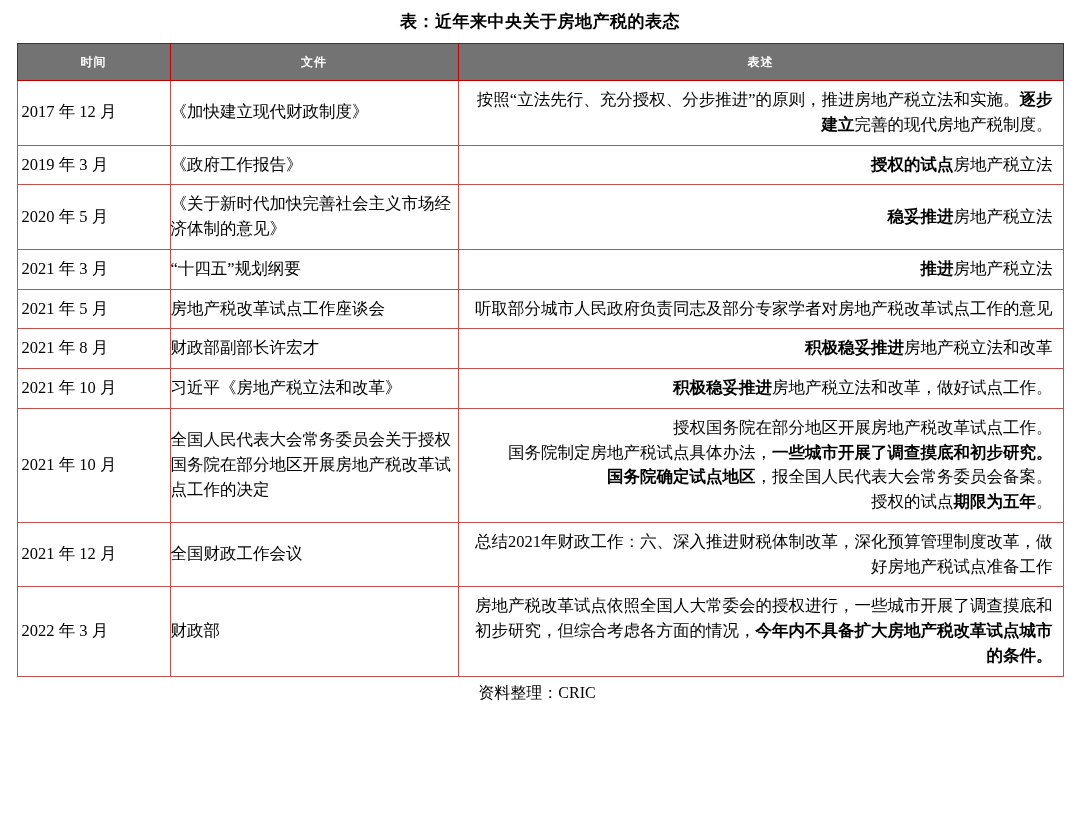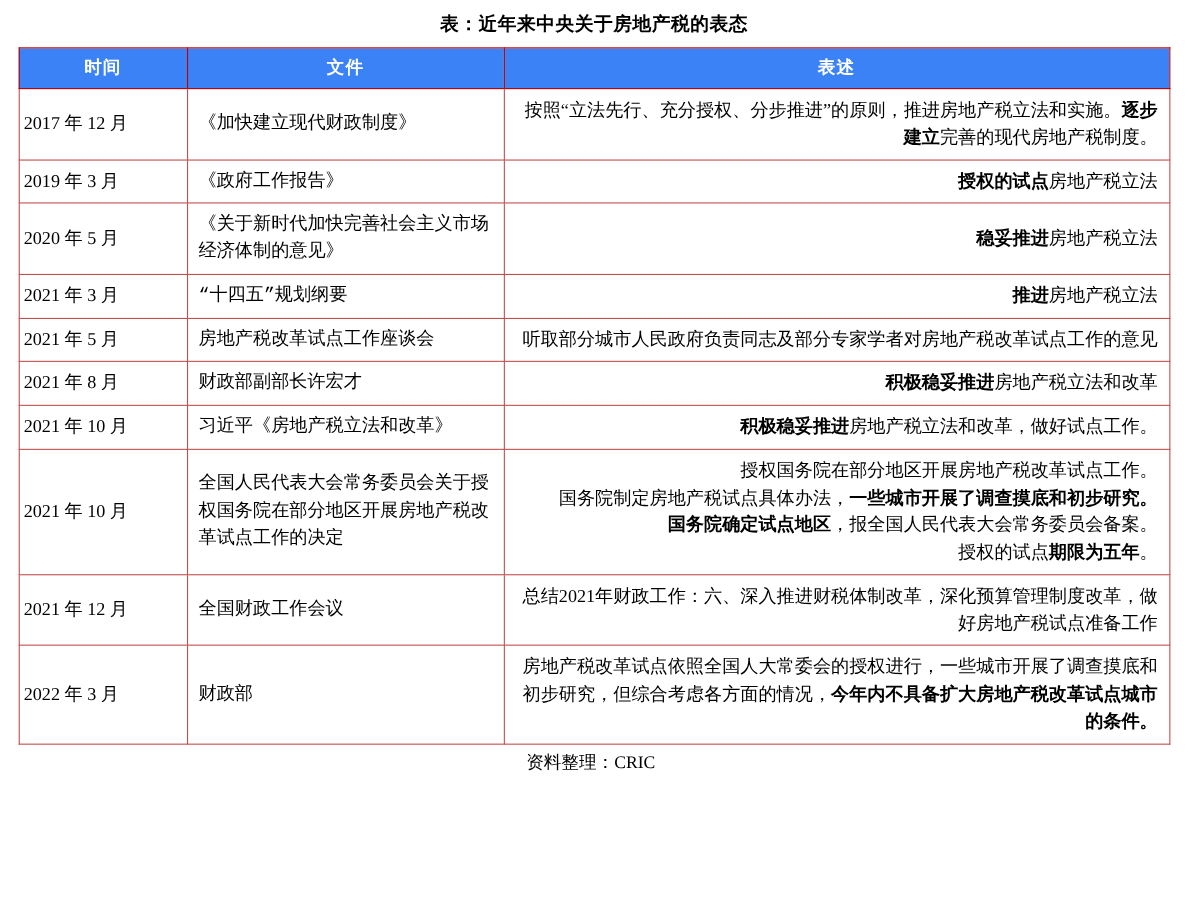--- a/index.html
+++ b/index.html
@@ -36,42 +36,41 @@
     table-layout: fixed;
   }
   table.stance-table th,
   table.stance-table td {
     border: 1px solid #c0504d;
     vertical-align: middle;
     font-size: 16.5px;
     line-height: 1.5;
   }
   table.stance-table thead th {
-    background: #3b82f6;
+    background: #737373;
     color: #ffffff;
     font-weight: bold;
     text-align: center;
     height: 34px;
     font-family: "Liberation Sans", "DejaVu Sans", sans-serif;
-    font-size: 16px;
+    font-size: 12px;
     letter-spacing: 1px;
     border: 1px solid #c00000;
   }
   col.c-time { width: 153px; }
   col.c-doc  { width: 288px; }
   col.c-desc { width: 605px; }
 
   td.time {
     white-space: nowrap;
     padding: 6px 4px;
   }
   td.doc {
     text-align: left;
-    padding: 7px 10px;
-    font-family: Liberation Mono, monospace;
+    padding: 7px 0;
   }
   td.desc {
     text-align: right;
     padding: 7px 10px;
   }
   .b { font-weight: bold; }
   .desc-line { display: block; }
   .footer-note {
     width: 1046px;
     margin: 6px auto 0 auto;

